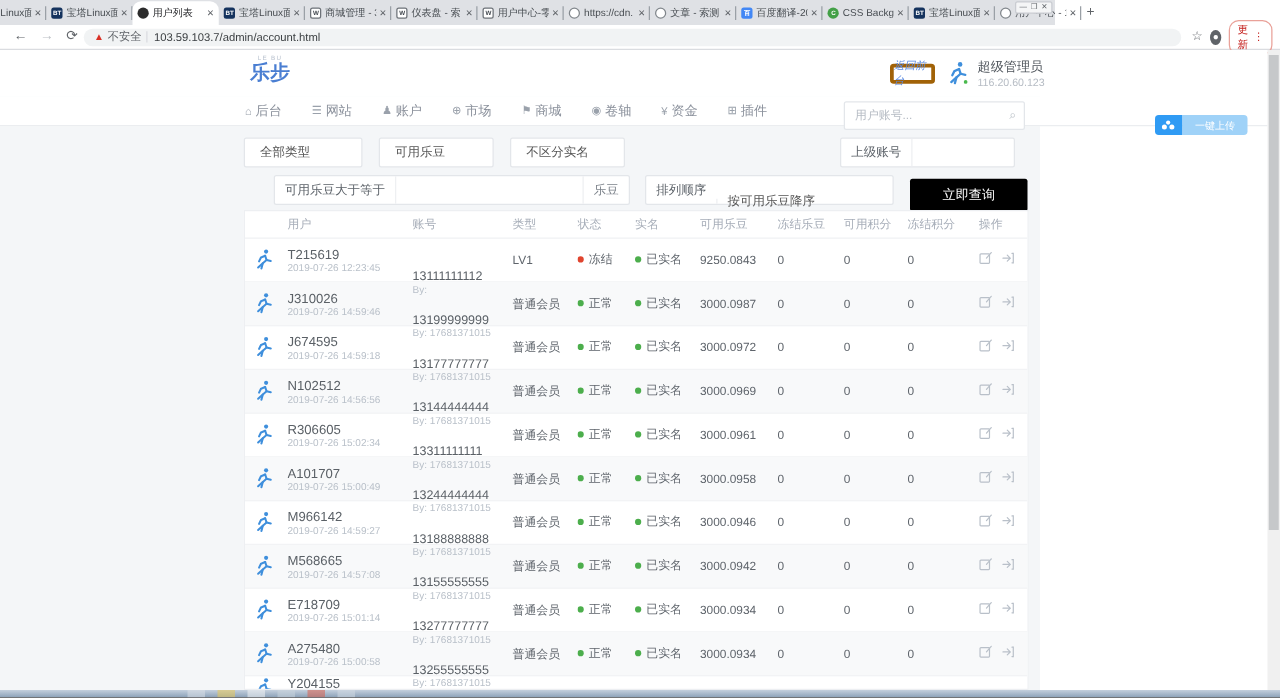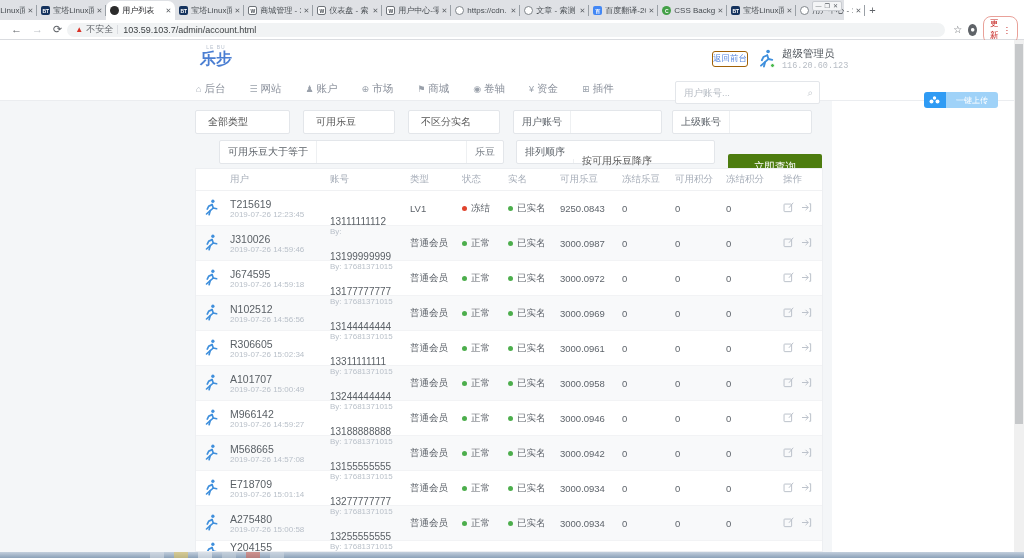--- a/index.html
+++ b/index.html
@@ -30,48 +30,48 @@
   .star{font-size:10px;color:#5f6368;margin:0 6px 0 8px;}
   .profile{width:12px;height:12px;border-radius:50%;background:#5f6368;color:#fff;font-size:8px;display:flex;align-items:center;justify-content:center;margin-right:6px;}
   .updatepill{border:1px solid #e9a199;border-radius:8px;color:#c5221f;font-size:8.5px;padding:1px 6px;display:flex;align-items:center;gap:3px;}
 
   
   .page{position:absolute;top:40px;left:0;width:832px;height:512px;background:#f4f6f8;}
   .siteheader{position:absolute;top:0;left:0;width:1014px;height:37px;background:#fff;}
   .logo{position:absolute;left:200px;top:4px;text-align:center;}
   .logo .sub{font-size:5px;color:#b9c2cf;letter-spacing:1px;display:block;}
   .logo .main{font-size:16px;font-weight:bold;color:#4a7ed2;line-height:1.1;}
-  .backfront{position:absolute;left:712px;top:11px;width:36px;height:16px;border:1px solid #a16207;border-radius:3px;color:#5b8ae0;font-size:8.5px;display:flex;align-items:center;justify-content:center;background:#fff;}
+  .backfront{position:absolute;left:712px;top:11px;width:36px;height:16px;border:3px solid #a16207;border-radius:3px;color:#5b8ae0;font-size:8.5px;display:flex;align-items:center;justify-content:center;background:#fff;font-style:italic;}
   .adminbox{position:absolute;left:756px;top:7px;display:flex;align-items:center;}
   .runner{position:relative;width:20px;height:22px;}
   .runner .dotg{position:absolute;right:1px;bottom:2px;width:5px;height:5px;border-radius:50%;background:#49b94c;border:1px solid #fff;}
   .admininfo{margin-left:6px;}
   .adminname{font-size:10.5px;color:#4e545b;}
-  .adminip{font-size:8.5px;color:#b6bcc4;font-family:Liberation Mono, monospace;}
+  .adminip{font-size:8.5px;color:#b6bcc4;}
 
   .mainnav{position:absolute;top:37px;left:0;width:1014px;height:24px;background:#fff;border-bottom:1px solid #ebedf0;display:flex;align-items:center;padding-left:196px;}
   .navitem{display:flex;align-items:center;margin-right:24px;font-size:10.5px;color:#8b919c;}
   .navitem .nicon{font-size:9px;margin-right:3px;color:#9aa1ab;}
   .searchbox{position:absolute;left:675px;top:41px;width:145px;height:23px;border:1px solid #e3e6ea;background:#fff;border-radius:2px;display:flex;align-items:center;padding:0 6px;}
   .searchbox input{border:0;outline:0;flex:1;font-size:9.5px;color:#666;min-width:0;background:transparent;}
   .searchbox input::placeholder{color:#b6bcc4;}
   .mag{color:#c0c6cc;font-size:10px;}
 
   .netdisk{position:absolute;left:924px;top:52px;height:16px;display:flex;z-index:5;}
   .netdisk .nicon2{width:22px;background:#2f9bf4;border-radius:3px 0 0 3px;display:flex;align-items:center;justify-content:center;}
   .netdisk .nlabel{width:52px;background:#9fd2f8;color:#fff;font-size:8px;display:flex;align-items:center;justify-content:center;border-radius:0 3px 3px 0;}
 
   
   .sel{position:absolute;height:24px;border:1px solid #e3e6ea;background:#fff;border-radius:2px;font-size:10px;color:#555;display:flex;align-items:center;padding:0 12px;}
   .grp{position:absolute;height:24px;border:1px solid #e3e6ea;background:#fff;border-radius:2px;display:flex;align-items:stretch;font-size:10px;color:#555;}
   .grp .glabel{display:flex;align-items:center;padding:0 8px;color:#5c6269;flex:0 0 auto;}
   .grp .ginput{flex:1;border:0;outline:0;border-left:1px solid #eef0f2;font-size:10px;padding:0 6px;min-width:0;background:transparent;color:#555;}
   .grp .gsuffix{display:flex;align-items:center;padding:0 8px;border-left:1px solid #eef0f2;color:#7d838b;flex:0 0 auto;}
   .grp .gvalue{display:flex;align-items:center;padding:0 8px;border-left:1px solid #eef0f2;color:#555;flex:1;margin-top:18px;}
-  .querybtn{position:absolute;left:728px;top:114px;width:94px;height:26px;background:#4d7c0f;border-radius:2px;color:#fff;font-size:10.5px;display:flex;align-items:center;justify-content:center;}
+  .querybtn{position:absolute;left:728px;top:103px;width:94px;height:26px;background:#000000;border-radius:2px;color:#fff;font-size:10.5px;display:flex;align-items:center;justify-content:center;}
 
   
   .card{position:absolute;left:195px;top:128px;width:628px;height:384px;background:#fff;border:1px solid #edeff2;overflow:hidden;}
   .trow{display:grid;grid-template-columns:34px 100px 80px 52px 46px 52px 62px 53px 51px 57px 39px;align-items:center;}
   .thead{height:22px;border-bottom:1px solid #f0f1f3;font-size:9.5px;color:#a6adb8;}
   .tbody .trow{height:35px;border-bottom:1px solid #f2f3f5;}
   .tbody .trow:nth-child(even){background:#f8f9fa;}
   .cell{overflow:hidden;white-space:nowrap;padding-right:4px;}
   .uname{font-size:10.5px;color:#5a6066;}
   .udate{font-size:8px;color:#b9c0c9;}
@@ -265,24 +265,20 @@
               <circle cx="11" cy="4" r="3.4"></circle>
             </g>
           </svg>
       </span>
       <span class="nlabel">一键上传</span>
     </div>
 
     <div class="sel" style="left:195px;top:70px;width:95px;">全部类型</div>
     <div class="sel" style="left:303px;top:70px;width:92px;">可用乐豆</div>
     <div class="sel" style="left:408px;top:70px;width:92px;">不区分实名</div>
-    <div class="grp" style="left:513px;top:70px;width:149px;">
-      <span class="glabel">用户账号</span>
-      <input class="ginput" style="">
-    </div>
     <div class="grp" style="left:672px;top:70px;width:140px;">
       <span class="glabel">上级账号</span>
       <input class="ginput" style="">
     </div>
 
     <div class="grp" style="left:195px;top:100px;width:285px;margin-left:24px;">
       <span class="glabel">可用乐豆大于等于</span>
       <input class="ginput" style="">
       <span class="gsuffix">乐豆</span>
     </div>

